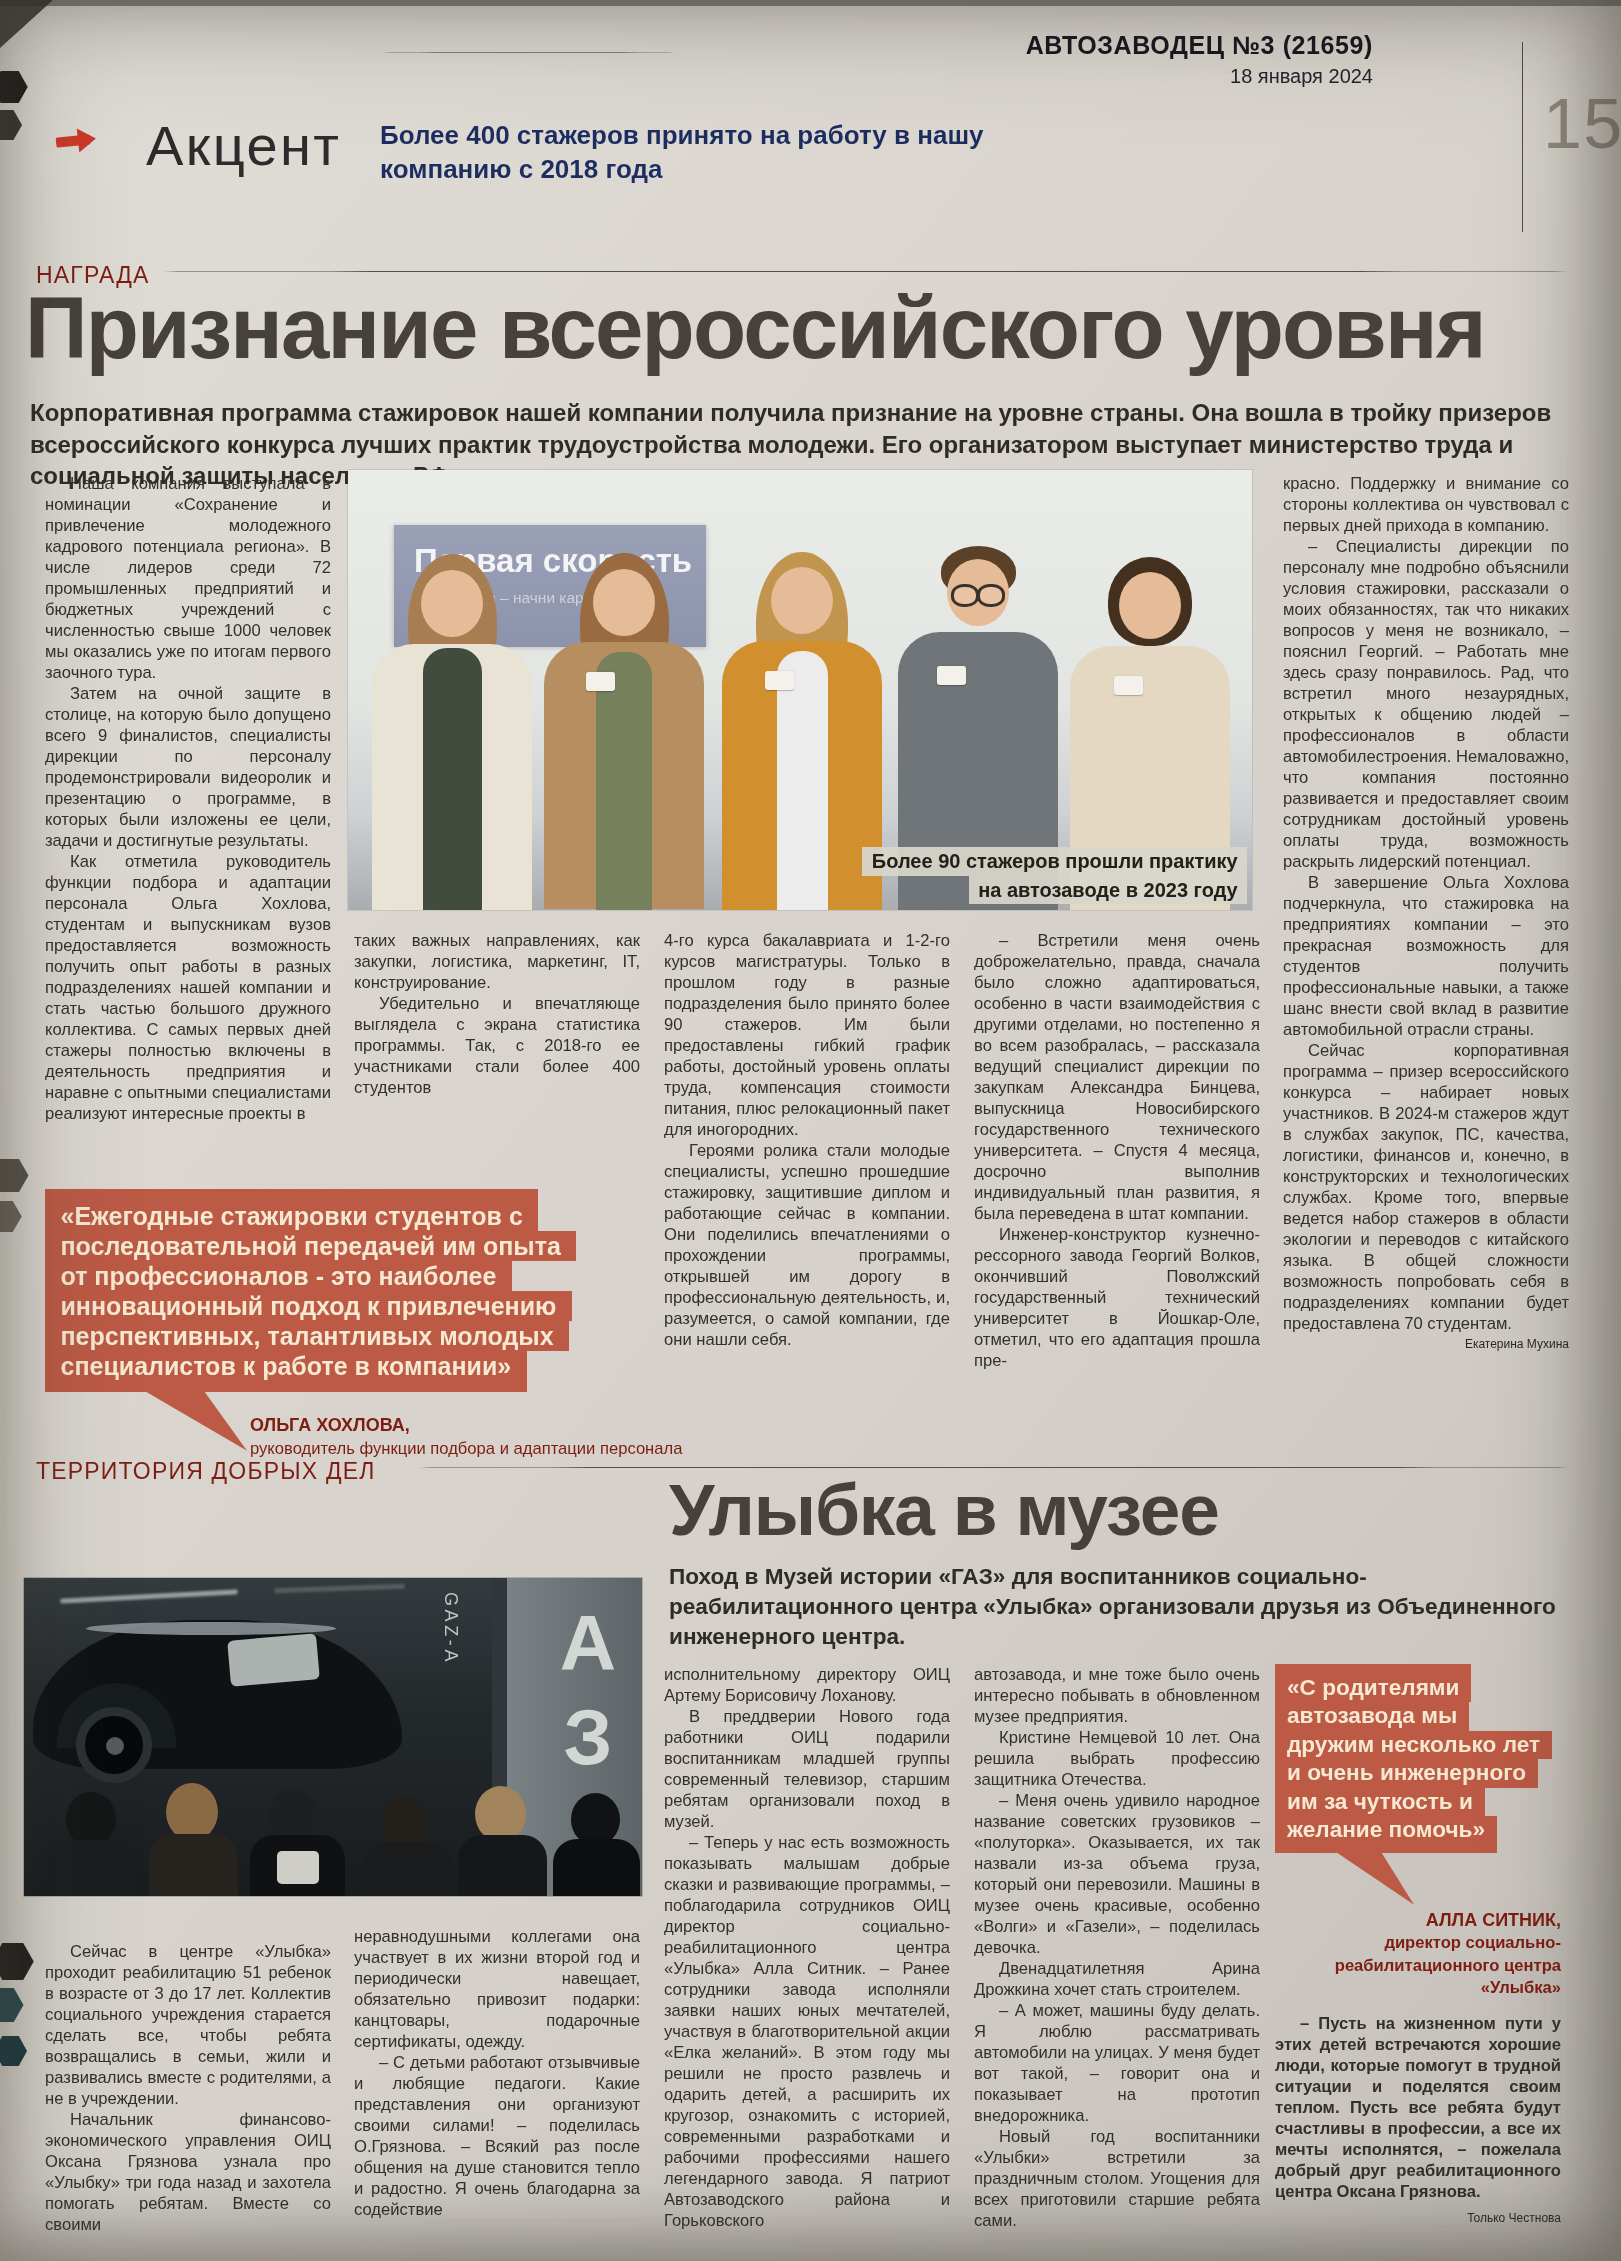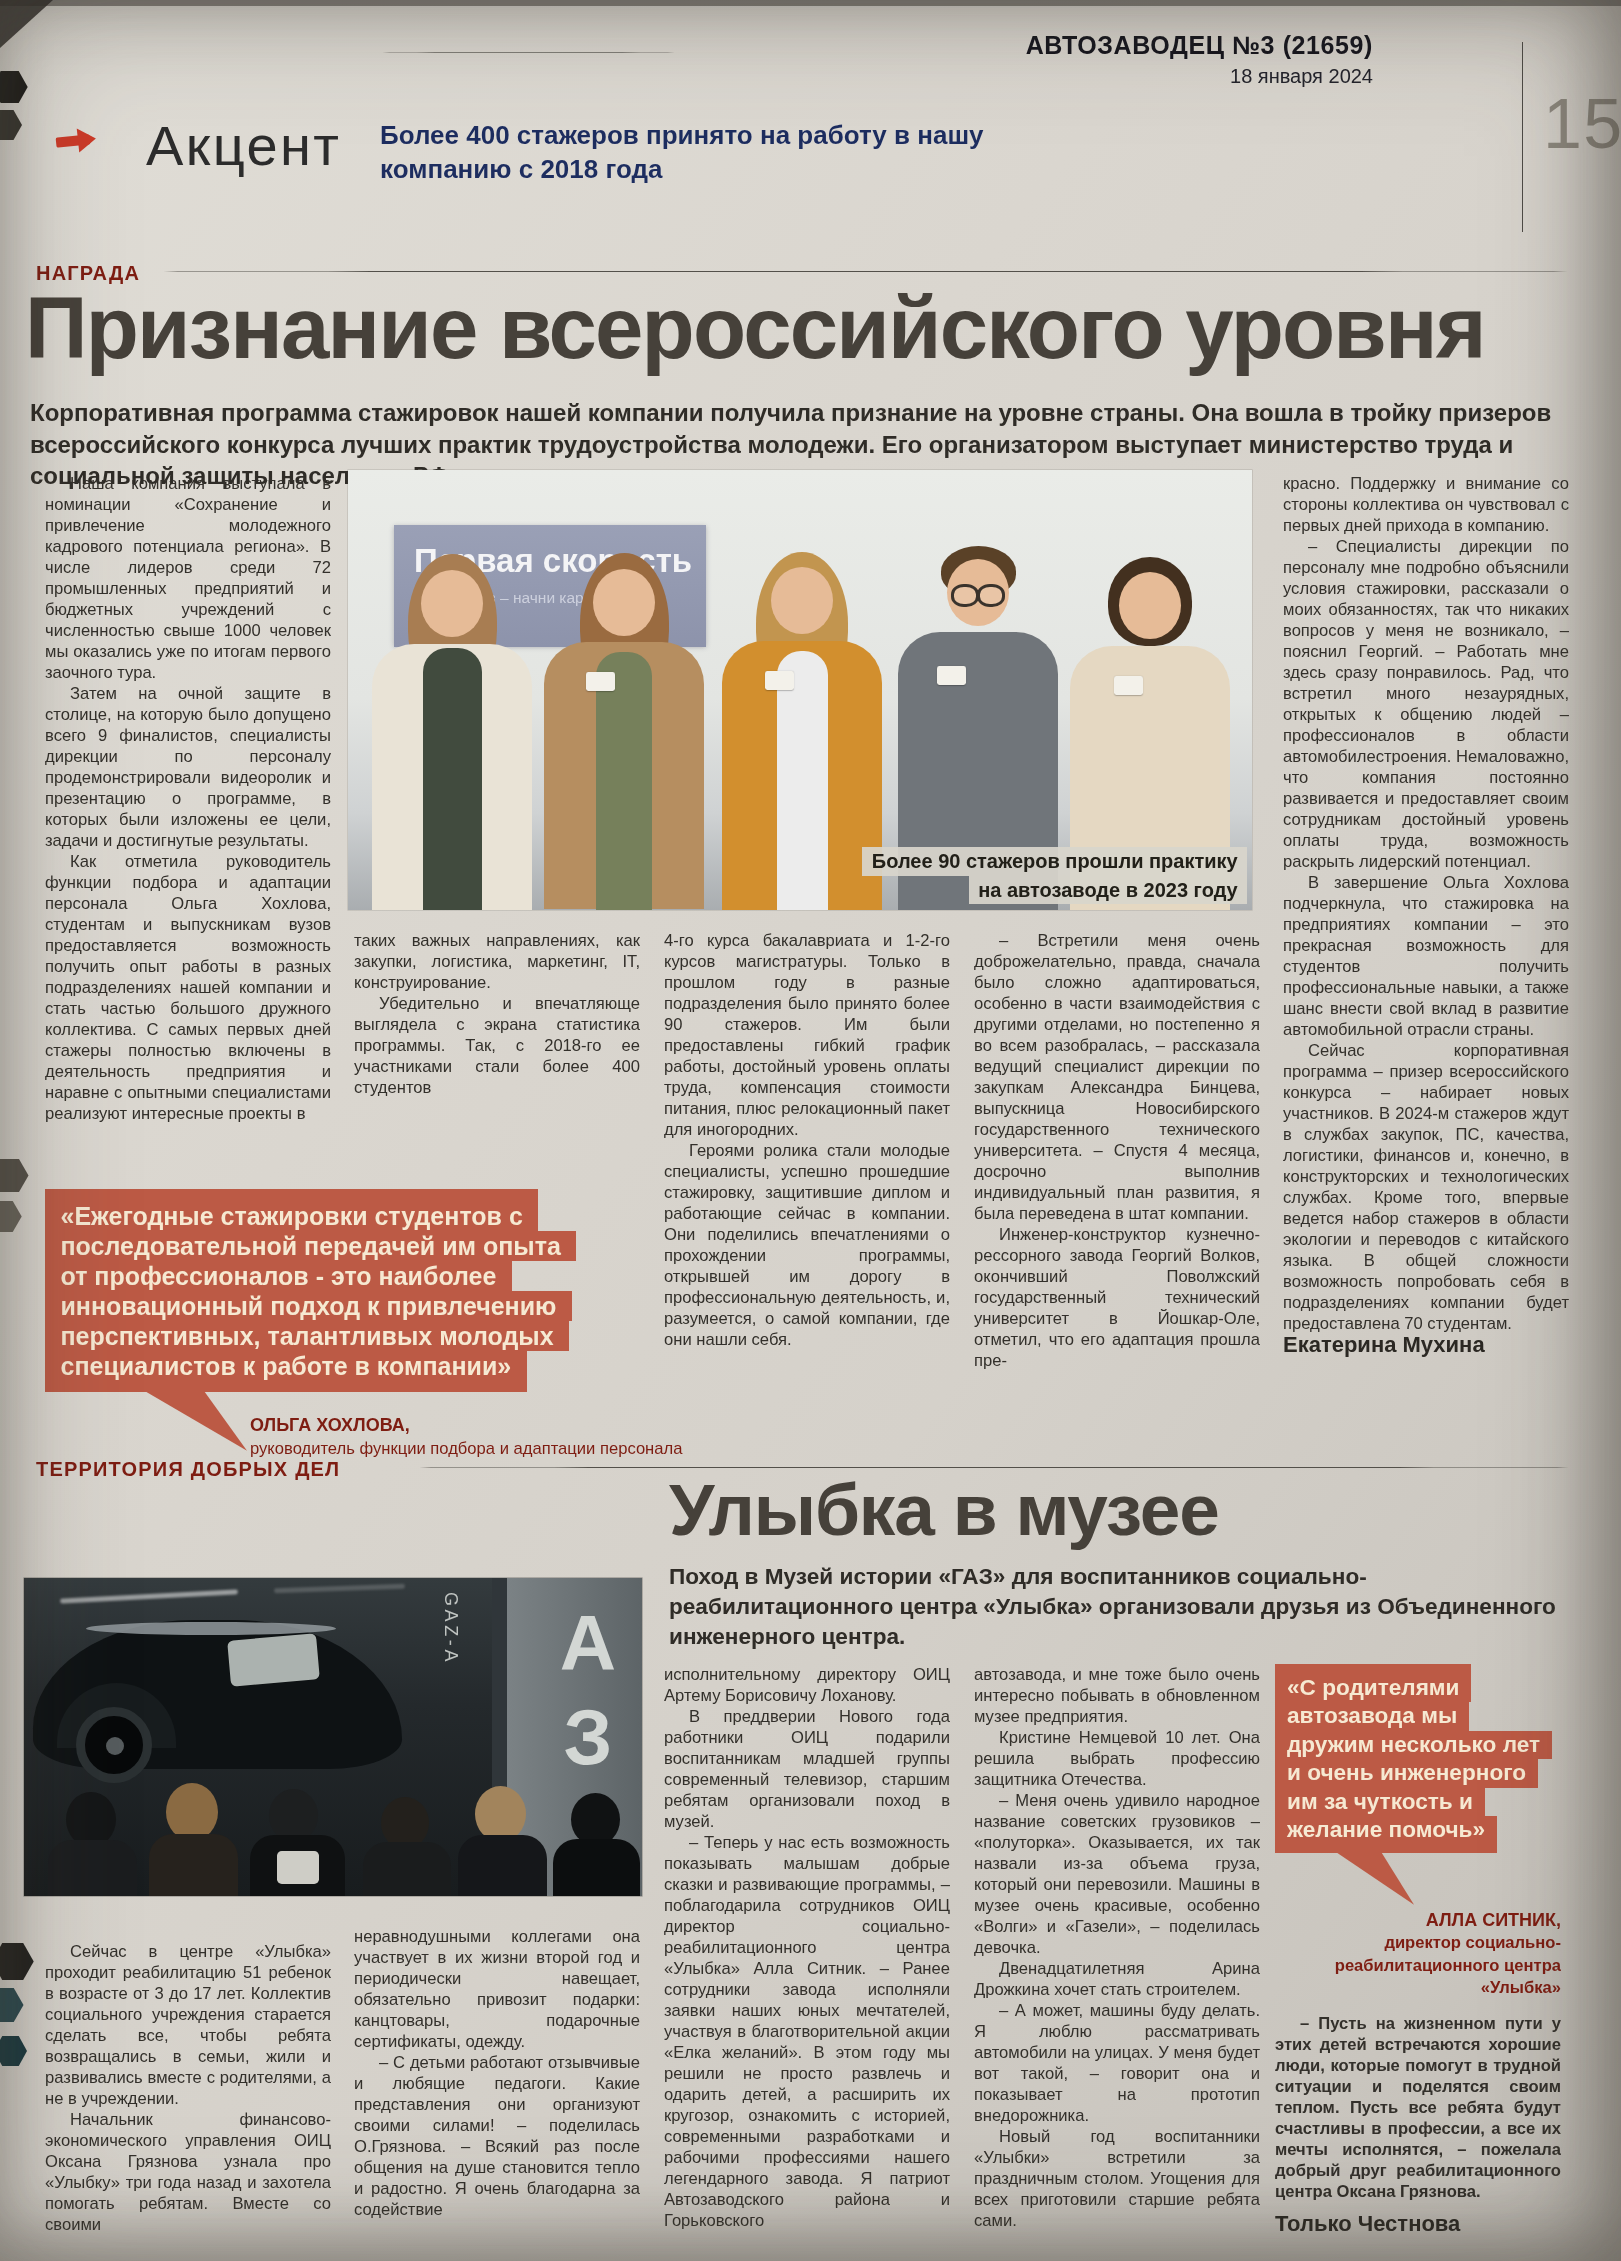--- a/index.html
+++ b/index.html
@@ -24,37 +24,37 @@
   .masthead{position:absolute;top:31px;right:248px;text-align:right;color:#15151d;}
   .masthead .name{font-size:25px;font-weight:bold;letter-spacing:0.6px;}
   .masthead .date{font-size:20px;margin-top:4.8px;color:#23232b;}
   .vrule{position:absolute;left:1522px;top:42px;width:1.2px;height:190px;background:#4e4b46;}
   .pagenum{position:absolute;left:1543px;top:84px;font-size:70px;color:#8e897f;letter-spacing:1.2px;}
   .accent-arrow{position:absolute;left:56px;top:136px;width:34px;height:9.5px;background:#cd3a28;border-radius:1.8px;transform:rotate(-6deg);}
   .accent-arrow::after{content:"";position:absolute;right:-18px;top:-7.1px;border:12px solid transparent;border-left:18px solid #cd3a28;}
   .accent{position:absolute;left:146px;top:113px;font-size:56px;letter-spacing:2.4px;color:#2c2c2c;font-weight:400;}
   .kicker{position:absolute;left:380px;top:118px;width:695px;font-size:26px;line-height:34px;font-weight:bold;color:var(--navy);text-shadow:0 0 0.6px rgba(255,255,255,.6);}
   
-  .rubric{position:absolute;font-size:20px;font-weight:bold;letter-spacing:1.2px;color:var(--rubric);}
+  .rubric{position:absolute;font-size:23px;font-weight:normal;letter-spacing:1.2px;color:var(--rubric);}
   .r1{left:36px;top:262px;}
   .rline1{position:absolute;left:152px;top:271px;width:1427px;height:1.2px;background:#53504a;border-radius:50%;}
   .r2{left:36px;top:1458px;}
   .rline2{position:absolute;left:410px;top:1467px;width:1168px;height:1.2px;background:#53504a;border-radius:50%;}
   
   .headline1{position:absolute;left:25px;top:278px;width:1569px;font-size:87px;font-weight:bold;letter-spacing:-1.8px;color:var(--head-ink);}
   .lead1{position:absolute;left:30px;top:397px;width:1546px;font-size:24px;line-height:31.5px;font-weight:bold;color:#2f2c27;text-align:left;}
   .col{position:absolute;width:286px;font-size:16.6px;line-height:21px;text-align:justify;color:var(--ink);overflow:hidden;}
   .col p{margin:0;text-indent:25px;}
   .col.cont p:first-child{text-indent:0;}
   .c1{left:45px;top:473px;height:707px;}
   .c2{left:354px;top:930px;height:256px;}
   .c3{left:664px;top:930px;height:470px;}
   .c4{left:974px;top:930px;height:487px;}
   .c5{left:1283px;top:473px;height:927px;}
-  .byline{font-size:22px;font-weight:bold;color:#2b2823;margin-top:8.3px;text-indent:0 !important;}
+  .byline{font-size:12px;font-weight:normal;text-align:right;color:#2b2823;margin-top:8.3px;text-indent:0 !important;}
   
   .quote1{position:absolute;left:45px;top:1189px;width:802px;}
   .qlines p{display:table;margin:0;background:var(--qred);color:var(--qcream);font-weight:bold;white-space:nowrap;}
   .quote1 .qlines p{font-size:25px;line-height:30px;padding:0 15.5px;}
   .quote1 .qlines p:first-child{padding-top:12px;}
   .quote1 .qlines p:last-child{padding-bottom:10.7px;}
   .qtail{width:101px;height:59px;background:var(--qred);clip-path:polygon(0 0,58% 0,100% 100%);margin-left:101px;}
   .attr1{margin-left:205px;margin-top:-36px;}
   .attr-name{font-size:18px;font-weight:bold;color:var(--rubric);}
   .attr-role{font-size:16.6px;font-weight:normal;color:var(--rubric);margin-top:3.6px;}

